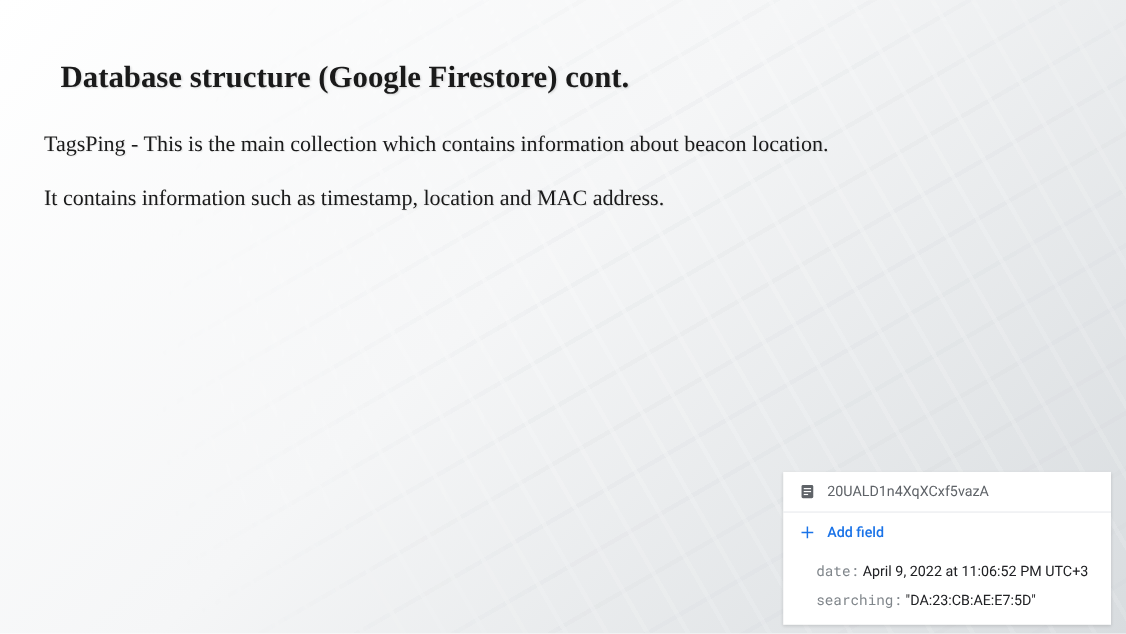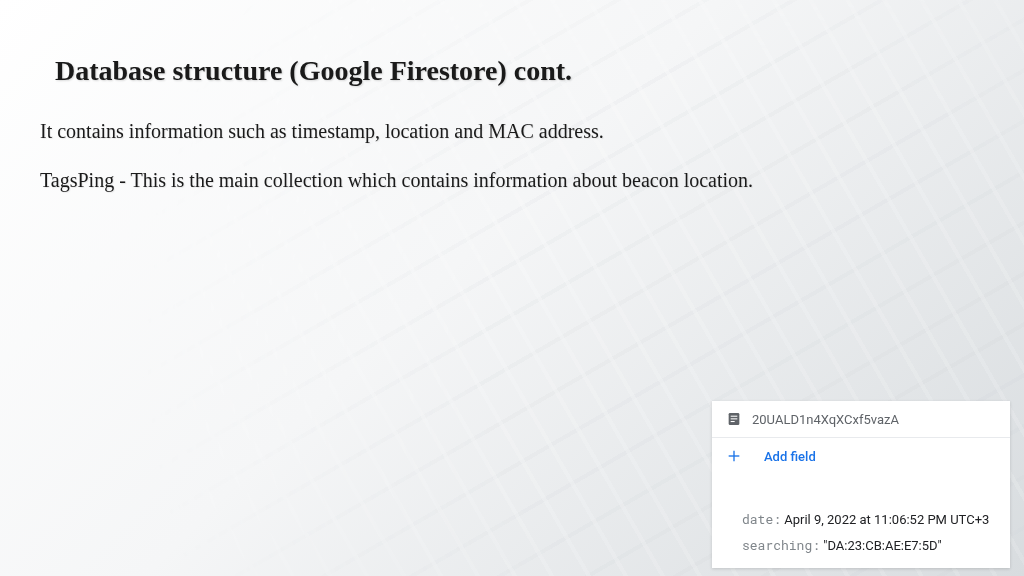--- a/index.html
+++ b/index.html
@@ -29,39 +29,39 @@
     text-shadow: 1px 1px 1px rgba(0,0,0,0.08);
     max-width: 940px;
   }
   .panel {
     position: absolute; right: 14px; bottom: 8px; width: 298px;
     background: #fff; box-shadow: 0 1px 3px rgba(0,0,0,0.15);
     font-family: -apple-system, BlinkMacSystemFont, 'Segoe UI', Roboto, Arial, sans-serif;
     font-size: 13px; color: #5f6368; z-index: 2;
   }
   .panel-row { display: flex; align-items: center; padding: 10px 14px; border-bottom: 1px solid #e8eaed; }
-  .panel-row.nob { border-bottom: none; gap: 12px; }
+  .panel-row.nob { border-bottom: none; }
   .doc-icon { width: 16px; height: 16px; margin-right: 10px; flex-shrink: 0; }
   .doc-id { color: #5f6368; font-size: 13px; text-align: center; }
   .plus-icon { width: 16px; height: 16px; margin-right: 10px; stroke: #1a73e8; stroke-width: 2; flex-shrink: 0; }
   .link-txt { color: #1a73e8; font-weight: 500; font-size: 13px; }
-  .fields { padding: 4px 0 10px 30px; margin-top: 28px; }
+  .fields { padding: 4px 0 10px 30px; }
   .field-line { padding: 4px 0; font-size: 13px; white-space: nowrap; }
   .field-key { font-family: 'Roboto Mono', Menlo, Consolas, monospace; color: #80868b; }
   .field-val { color: #202124; }
 </style>
 </head>
 <body>
 
 <div class="bg-texture"></div>
 
 <div class="content">
   <h1>Database structure (Google Firestore) cont.</h1>
+  <p>TagsPing - This is the main collection which contains information about beacon location.</p>
   <p>It contains information such as timestamp, location and MAC address.</p>
-  <p>TagsPing - This is the main collection which contains information about beacon location.</p>
 </div>
 
 <div class="panel">
   <div class="panel-row">
     <svg class="doc-icon" viewBox="0 0 24 24">
       <rect x="4" y="3" width="16" height="18" rx="2" fill="#5f6368"></rect>
       <rect x="7" y="7" width="10" height="1.6" fill="#fff"></rect>
       <rect x="7" y="11" width="10" height="1.6" fill="#fff"></rect>
       <rect x="7" y="15" width="6" height="1.6" fill="#fff"></rect>
     </svg>

